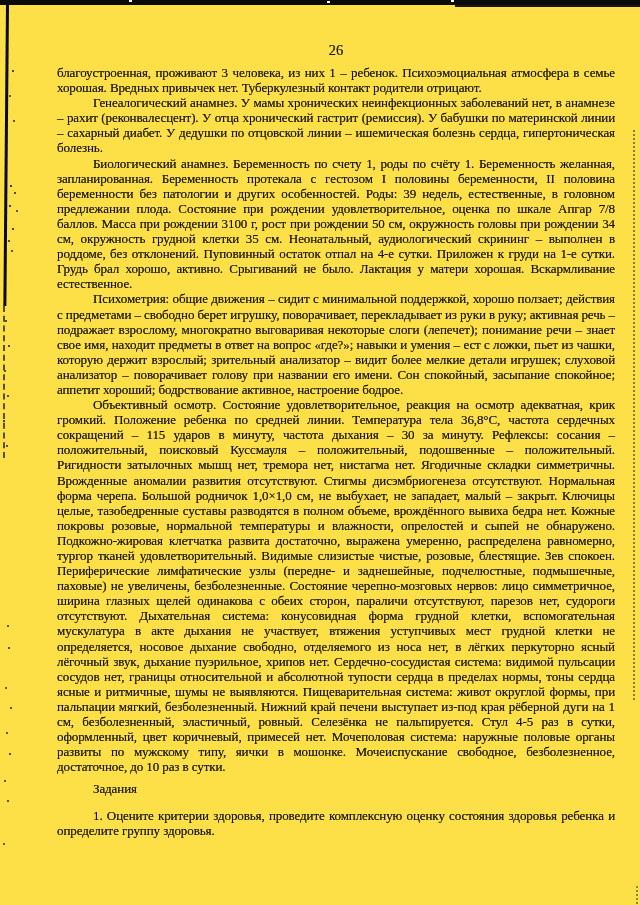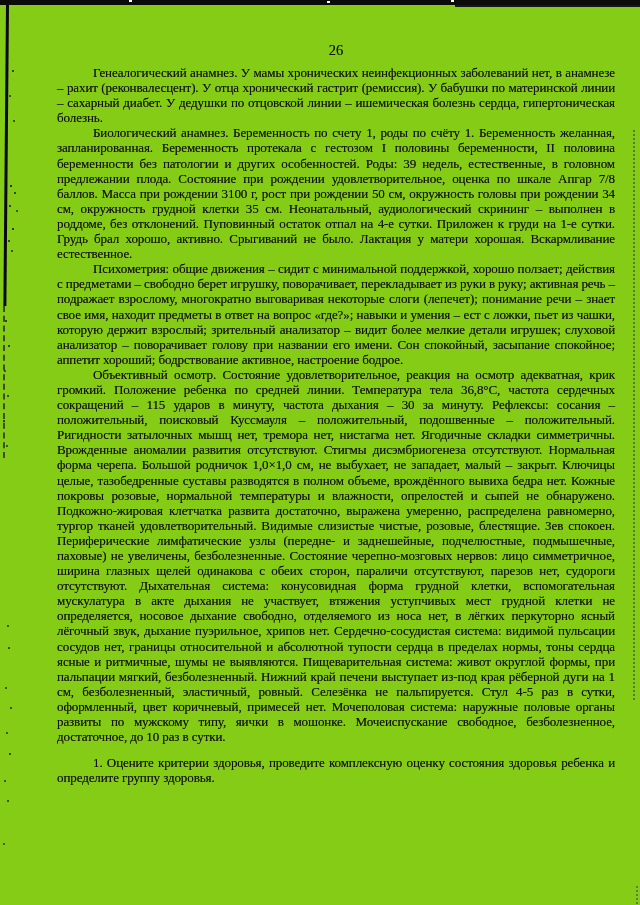--- a/index.html
+++ b/index.html
@@ -1,20 +1,20 @@
 <!DOCTYPE html>
 <html><head>
 <meta charset="utf-8">
 <style>
   html, body { margin: 0; padding: 0; background: #e9e9e7; }
   .page {
     position: relative;
     width: 640px;
     height: 905px;
-    background: #84cc16;
+    background: #fde047;
     overflow: hidden;
     font-family: "Liberation Serif", "DejaVu Serif", serif;
     color: #16140f;
   }
   
   .top-bar {
     position: absolute; top: 0; left: 0;
     width: 640px; height: 5px; background: #0b0b0b;
   }
   .top-bar-extra {
@@ -86,19 +86,21 @@
   <div class="top-bar-notch"></div>
   <div class="left-line"></div>
   <div class="left-line-lower"></div>
   <div class="right-dotted"></div>
   <div class="right-dash-bottom"></div>
   <div class="specks"></div>
 
   <div class="page-number">26</div>
 
   <div class="doc-body" id="doc-body">
+      <p class="continuation">благоустроенная, проживают 3 человека, из них 1 – ребенок. Психоэмоциальная атмосфера в семье хорошая. Вредных привычек нет. Туберкулезный контакт родители отрицают.</p>
       <p class="indent">Генеалогический анамнез. У мамы хронических неинфекционных заболеваний нет, в анамнезе – рахит (реконвалесцент). У отца хронический гастрит (ремиссия). У бабушки по материнской линии – сахарный диабет. У дедушки по отцовской линии – ишемическая болезнь сердца, гипертоническая болезнь.</p>
       <p class="indent">Биологический анамнез. Беременность по счету 1, роды по счёту 1. Беременность желанная, запланированная. Беременность протекала с гестозом I половины беременности, II половина беременности без патологии и других особенностей. Роды: 39 недель, естественные, в головном предлежании плода. Состояние при рождении удовлетворительное, оценка по шкале Апгар 7/8 баллов. Масса при рождении 3100 г, рост при рождении 50 см, окружность головы при рождении 34 см, окружность грудной клетки 35 см. Неонатальный, аудиологический скрининг – выполнен в роддоме, без отклонений. Пуповинный остаток отпал на 4-е сутки. Приложен к груди на 1-е сутки. Грудь брал хорошо, активно. Срыгиваний не было. Лактация у матери хорошая. Вскармливание естественное.</p>
       <p class="indent">Психометрия: общие движения – сидит с минимальной поддержкой, хорошо ползает; действия с предметами – свободно берет игрушку, поворачивает, перекладывает из руки в руку; активная речь – подражает взрослому, многократно выговаривая некоторые слоги (лепечет); понимание речи – знает свое имя, находит предметы в ответ на вопрос «где?»; навыки и умения – ест с ложки, пьет из чашки, которую держит взрослый; зрительный анализатор – видит более мелкие детали игрушек; слуховой анализатор – поворачивает голову при названии его имени. Сон спокойный, засыпание спокойное; аппетит хороший; бодрствование активное, настроение бодрое.</p>
       <p class="indent">Объективный осмотр. Состояние удовлетворительное, реакция на осмотр адекватная, крик громкий. Положение ребенка по средней линии. Температура тела 36,8°С, частота сердечных сокращений – 115 ударов в минуту, частота дыхания – 30 за минуту. Рефлексы: сосания – положительный, поисковый Куссмауля – положительный, подошвенные – положительный. Ригидности затылочных мышц нет, тремора нет, нистагма нет. Ягодичные складки симметричны. Врожденные аномалии развития отсутствуют. Стигмы дисэмбриогенеза отсутствуют. Нормальная форма черепа. Большой родничок 1,0×1,0 см, не выбухает, не западает, малый – закрыт. Ключицы целые, тазобедренные суставы разводятся в полном объеме, врождённого вывиха бедра нет. Кожные покровы розовые, нормальной температуры и влажности, опрелостей и сыпей не обнаружено. Подкожно-жировая клетчатка развита достаточно, выражена умеренно, распределена равномерно, тургор тканей удовлетворительный. Видимые слизистые чистые, розовые, блестящие. Зев спокоен. Периферические лимфатические узлы (передне- и заднешейные, подчелюстные, подмышечные, паховые) не увеличены, безболезненные. Состояние черепно-мозговых нервов: лицо симметричное, ширина глазных щелей одинакова с обеих сторон, параличи отсутствуют, парезов нет, судороги отсутствуют. Дыхательная система: конусовидная форма грудной клетки, вспомогательная мускулатура в акте дыхания не участвует, втяжения уступчивых мест грудной клетки не определяется, носовое дыхание свободно, отделяемого из носа нет, в лёгких перкуторно ясный лёгочный звук, дыхание пуэрильное, хрипов нет. Сердечно-сосудистая система: видимой пульсации сосудов нет, границы относительной и абсолютной тупости сердца в пределах нормы, тоны сердца ясные и ритмичные, шумы не выявляются. Пищеварительная система: живот округлой формы, при пальпации мягкий, безболезненный. Нижний край печени выступает из-под края рёберной дуги на 1 см, безболезненный, эластичный, ровный. Селезёнка не пальпируется. Стул 4-5 раз в сутки, оформленный, цвет коричневый, примесей нет. Мочеполовая система: наружные половые органы развиты по мужскому типу, яички в мошонке. Мочеиспускание свободное, безболезненное, достаточное, до 10 раз в сутки.</p>
+      <p class="tasks-heading">Задания</p>
       <p class="task">1. Оцените критерии здоровья, проведите комплексную оценку состояния здоровья ребенка и определите группу здоровья.</p>
     </div>
 </div>
 
 </body></html>

